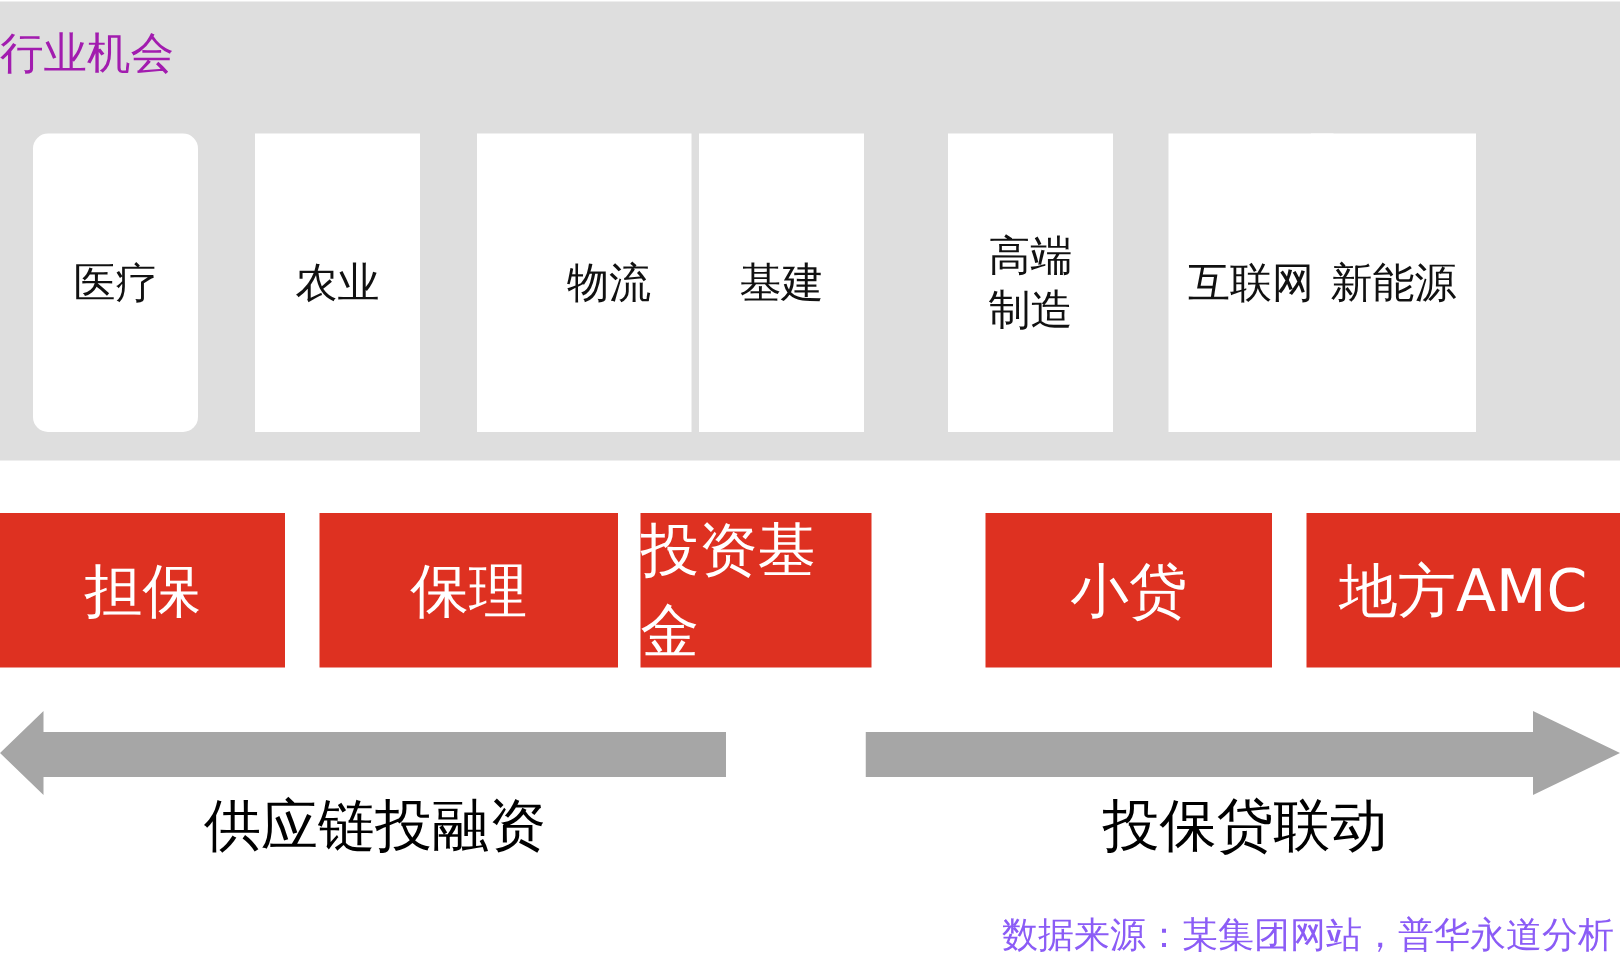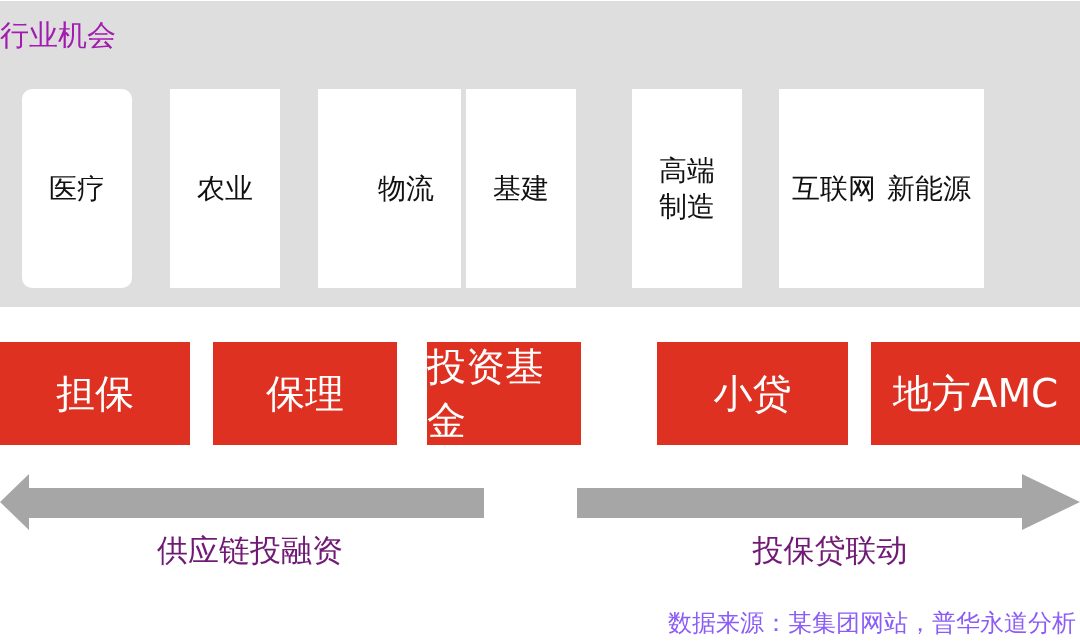--- a/index.html
+++ b/index.html
@@ -25,21 +25,21 @@
   }
   .card span { white-space: pre-line; }
   .red {
     position: absolute; top: 342px; height: 103px;
     background: #de3121; color: #ffffff;
     display: flex; align-items: center; justify-content: center;
     font-size: 39px;
   }
   .arrow { position: absolute; top: 472px; height: 60px; }
   .arrow-label {
-    position: absolute; top: 530px; font-size: 31px; line-height: 40px; color: #701a75;
+    position: absolute; top: 530px; font-size: 38px; line-height: 40px; color: #000000;
     text-align: center;
   }
   .source {
     position: absolute; right: 4px; top: 606px; font-size: 24px; line-height: 34px;
     color: #8b5cf6;
   }
 </style>
 </head>
 <body>
 
@@ -66,21 +66,21 @@
     <span>互联网</span>
   </div>
   <div class="card" style="left:874px;">
     <span>新能源</span>
   </div>
 </div>
 
 <div class="red" style="left:0px; width:190px;">
   <span>担保</span>
 </div>
-<div class="red" style="left:213px; width:184px;">
+<div class="red" style="left:213px; width:199px;">
   <span>保理</span>
 </div>
 <div class="red" style="left:427px; width:154px;">
   <span>投资基金</span>
 </div>
 <div class="red" style="left:657px; width:191px;">
   <span>小贷</span>
 </div>
 <div class="red" style="left:871px; width:209px;">
   <span>地方AMC</span>

